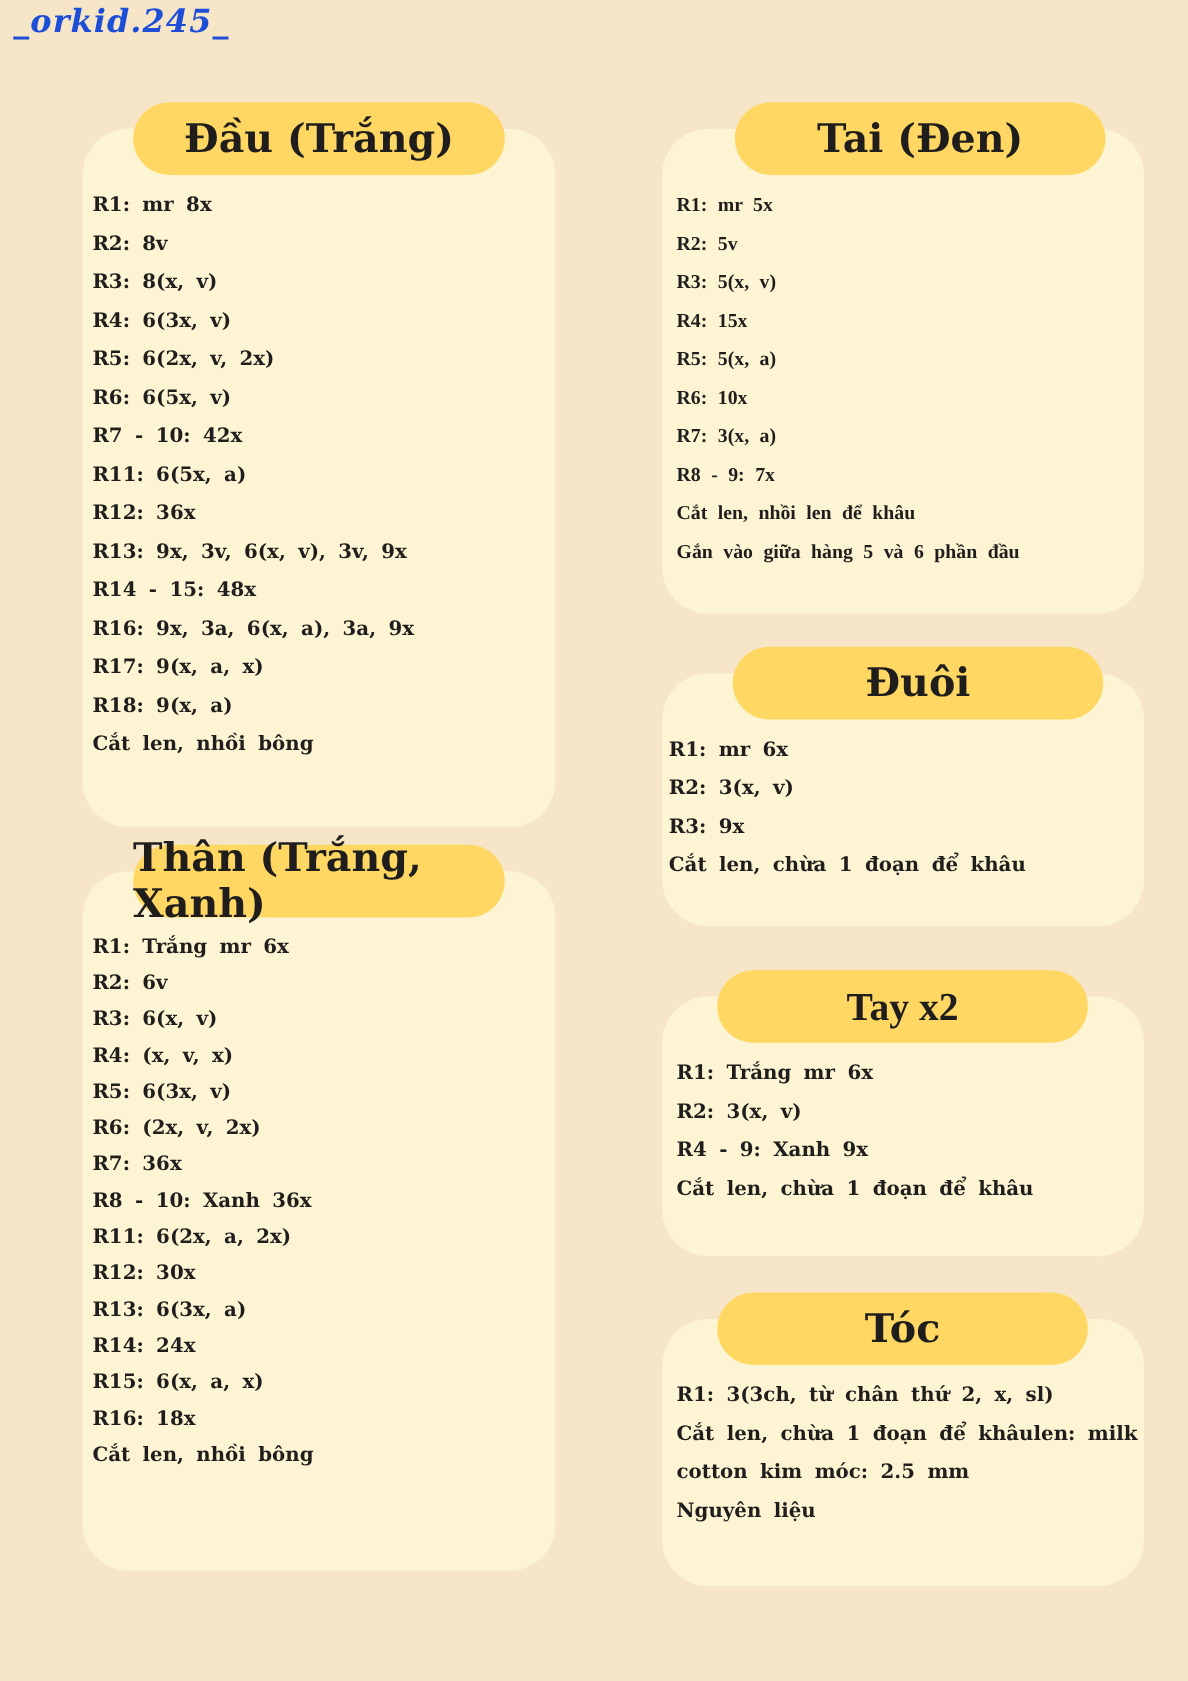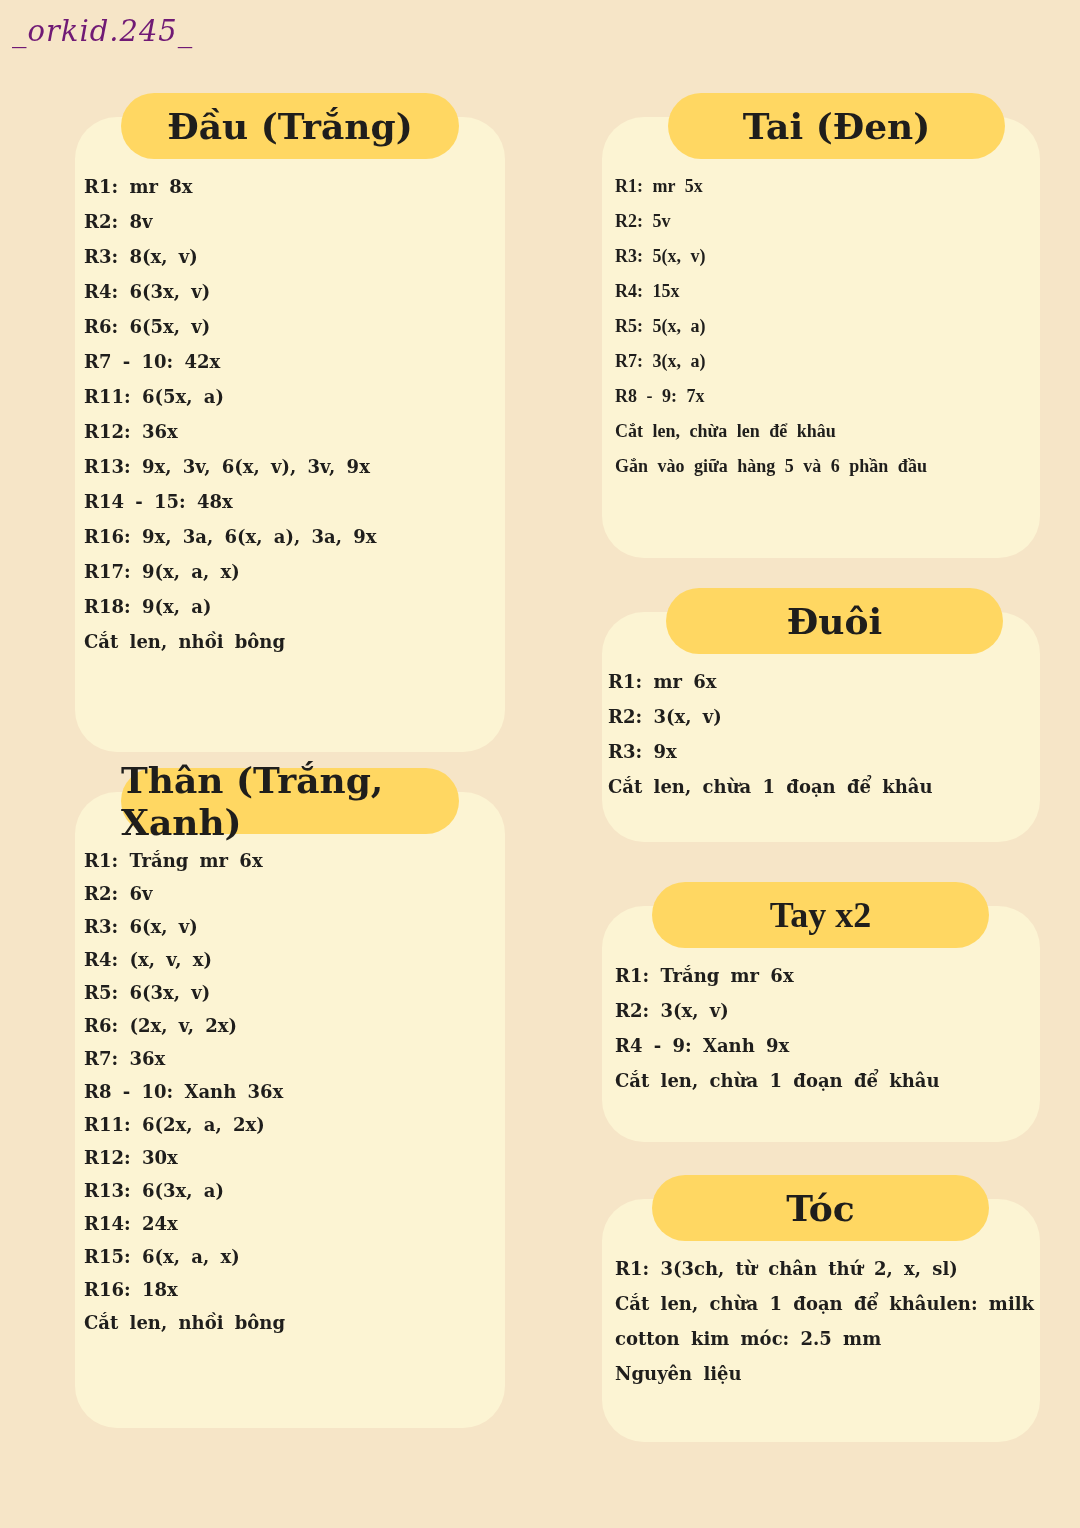--- a/index.html
+++ b/index.html
@@ -3,22 +3,22 @@
 <meta charset="utf-8">
 <style>
   html,body{margin:0;padding:0;}
   body{
     width:1080px;height:1528px;position:relative;overflow:hidden;
     background:#F6E5C7;
     font-family:"DejaVu Serif", serif;
     color:#1F1E1C;
   }
   .logo{
-    position:absolute;left:12px;top:14px;
-    font-style:italic;font-weight:normal;font-size:29px;color:#701a75;
+    position:absolute;left:12px;top:2px;
+    font-style:italic;font-weight:bold;font-size:29px;color:#1d4ed8;
     letter-spacing:1px;
   }
   .section{position:absolute;}
   .pill{
     position:absolute;top:0;height:66px;z-index:2;
     background:#FFD762;border-radius:33px;
     display:flex;align-items:center;justify-content:center;
     font-weight:bold;font-size:36px;color:#1F1E1C;
   }
   .card{
@@ -63,20 +63,21 @@
 
 <div class="logo">_orkid.245_</div>
 
 <div class="section s-dau">
   <div class="card">
     <div class="lines">
         <div class="line">R1: mr 8x</div>
         <div class="line">R2: 8v</div>
         <div class="line">R3: 8(x, v)</div>
         <div class="line">R4: 6(3x, v)</div>
+        <div class="line">R5: 6(2x, v, 2x)</div>
         <div class="line">R6: 6(5x, v)</div>
         <div class="line">R7 - 10: 42x</div>
         <div class="line">R11: 6(5x, a)</div>
         <div class="line">R12: 36x</div>
         <div class="line">R13: 9x, 3v, 6(x, v), 3v, 9x</div>
         <div class="line">R14 - 15: 48x</div>
         <div class="line">R16: 9x, 3a, 6(x, a), 3a, 9x</div>
         <div class="line">R17: 9(x, a, x)</div>
         <div class="line">R18: 9(x, a)</div>
         <div class="line">Cắt len, nhồi bông</div>
@@ -109,23 +110,24 @@
 </div>
 
 <div class="section s-tai">
   <div class="card">
     <div class="lines">
         <div class="line">R1: mr 5x</div>
         <div class="line">R2: 5v</div>
         <div class="line">R3: 5(x, v)</div>
         <div class="line">R4: 15x</div>
         <div class="line">R5: 5(x, a)</div>
+        <div class="line">R6: 10x</div>
         <div class="line">R7: 3(x, a)</div>
         <div class="line">R8 - 9: 7x</div>
-        <div class="line">Cắt len, chừa len để khâu</div>
+        <div class="line">Cắt len, nhồi len để khâu</div>
         <div class="line">Gắn vào giữa hàng 5 và 6 phần đầu</div>
       </div>
   </div>
   <div class="pill">Tai (Đen)</div>
 </div>
 
 <div class="section s-duoi">
   <div class="card">
     <div class="lines">
         <div class="line">R1: mr 6x</div>

